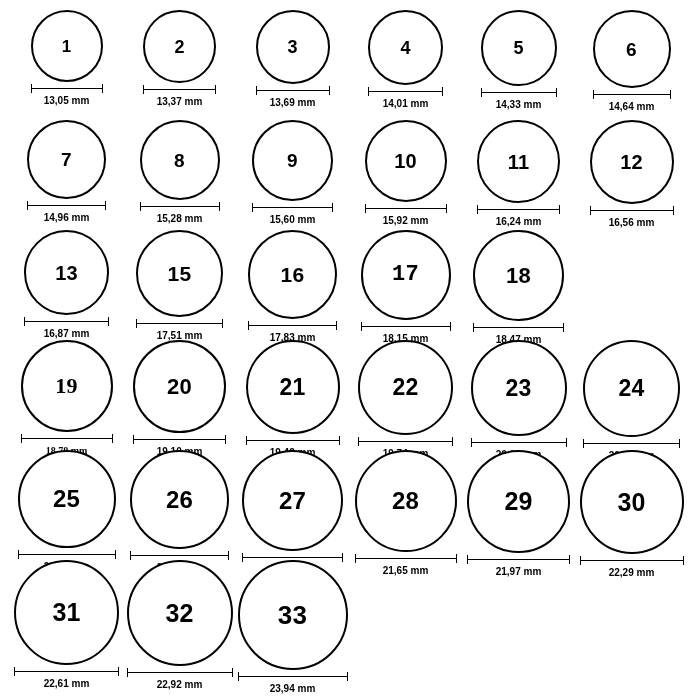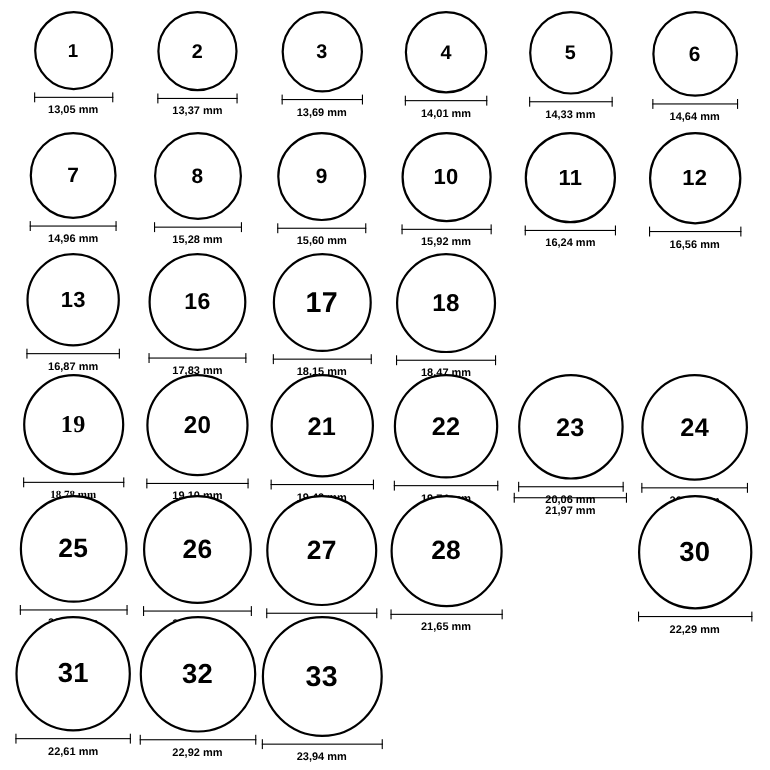--- a/index.html
+++ b/index.html
@@ -230,34 +230,45 @@
           <div class="ring" style="width: 85px; height: 85px;">
             <span class="ring-size" style="font-size: 20px;">13</span>
           </div>
         </div>
         <div class="measure" style="width: 113px;">
           <div class="bar" style="width: 85px;"></div>
         </div>
         <div class="mm-label">16,87 mm</div>
       </div>
       <div class="cell" style="width: 113px;">
+        <div class="ring-wrap" style="height: 91px;">
+          <div class="ring" style="width: 87px; height: 87px;">
+            <span class="ring-size" style="font-size: 21px;">15</span>
+          </div>
+        </div>
+        <div class="measure" style="width: 113px;">
+          <div class="bar" style="width: 87px;"></div>
+        </div>
+        <div class="mm-label">17,51 mm</div>
+      </div>
+      <div class="cell" style="width: 113px;">
         <div class="ring-wrap" style="height: 93px;">
           <div class="ring" style="width: 89px; height: 89px;">
             <span class="ring-size" style="font-size: 21px;">16</span>
           </div>
         </div>
         <div class="measure" style="width: 113px;">
           <div class="bar" style="width: 89px;"></div>
         </div>
         <div class="mm-label">17,83 mm</div>
       </div>
       <div class="cell" style="width: 113px;">
         <div class="ring-wrap" style="height: 94px;">
           <div class="ring" style="width: 90px; height: 90px;">
-            <span class="ring-size" style="font-size: 26px;">17</span>
+            <span class="ring-size" style="font-size: 22px; font-family: Liberation Mono, monospace;">17</span>
           </div>
         </div>
         <div class="measure" style="width: 113px;">
           <div class="bar" style="width: 90px;"></div>
         </div>
         <div class="mm-label">18,15 mm</div>
       </div>
       <div class="cell" style="width: 113px;">
         <div class="ring-wrap" style="height: 95px;">
           <div class="ring" style="width: 91px; height: 91px;">
@@ -377,20 +388,25 @@
           <div class="ring" style="width: 102px; height: 102px;">
             <span class="ring-size" style="font-size: 24px;">28</span>
           </div>
         </div>
         <div class="measure" style="width: 113px;">
           <div class="bar" style="width: 102px;"></div>
         </div>
         <div class="mm-label">21,65 mm</div>
       </div>
       <div class="cell" style="width: 113px;">
+        <div class="ring-wrap" style="height: 107px;">
+          <div class="ring" style="width: 103px; height: 103px;">
+            <span class="ring-size" style="font-size: 25px;">29</span>
+          </div>
+        </div>
         <div class="measure" style="width: 113px;">
           <div class="bar" style="width: 103px;"></div>
         </div>
         <div class="mm-label">21,97 mm</div>
       </div>
       <div class="cell" style="width: 113px;">
         <div class="ring-wrap" style="height: 108px;">
           <div class="ring" style="width: 104px; height: 104px;">
             <span class="ring-size" style="font-size: 25px;">30</span>
           </div>

